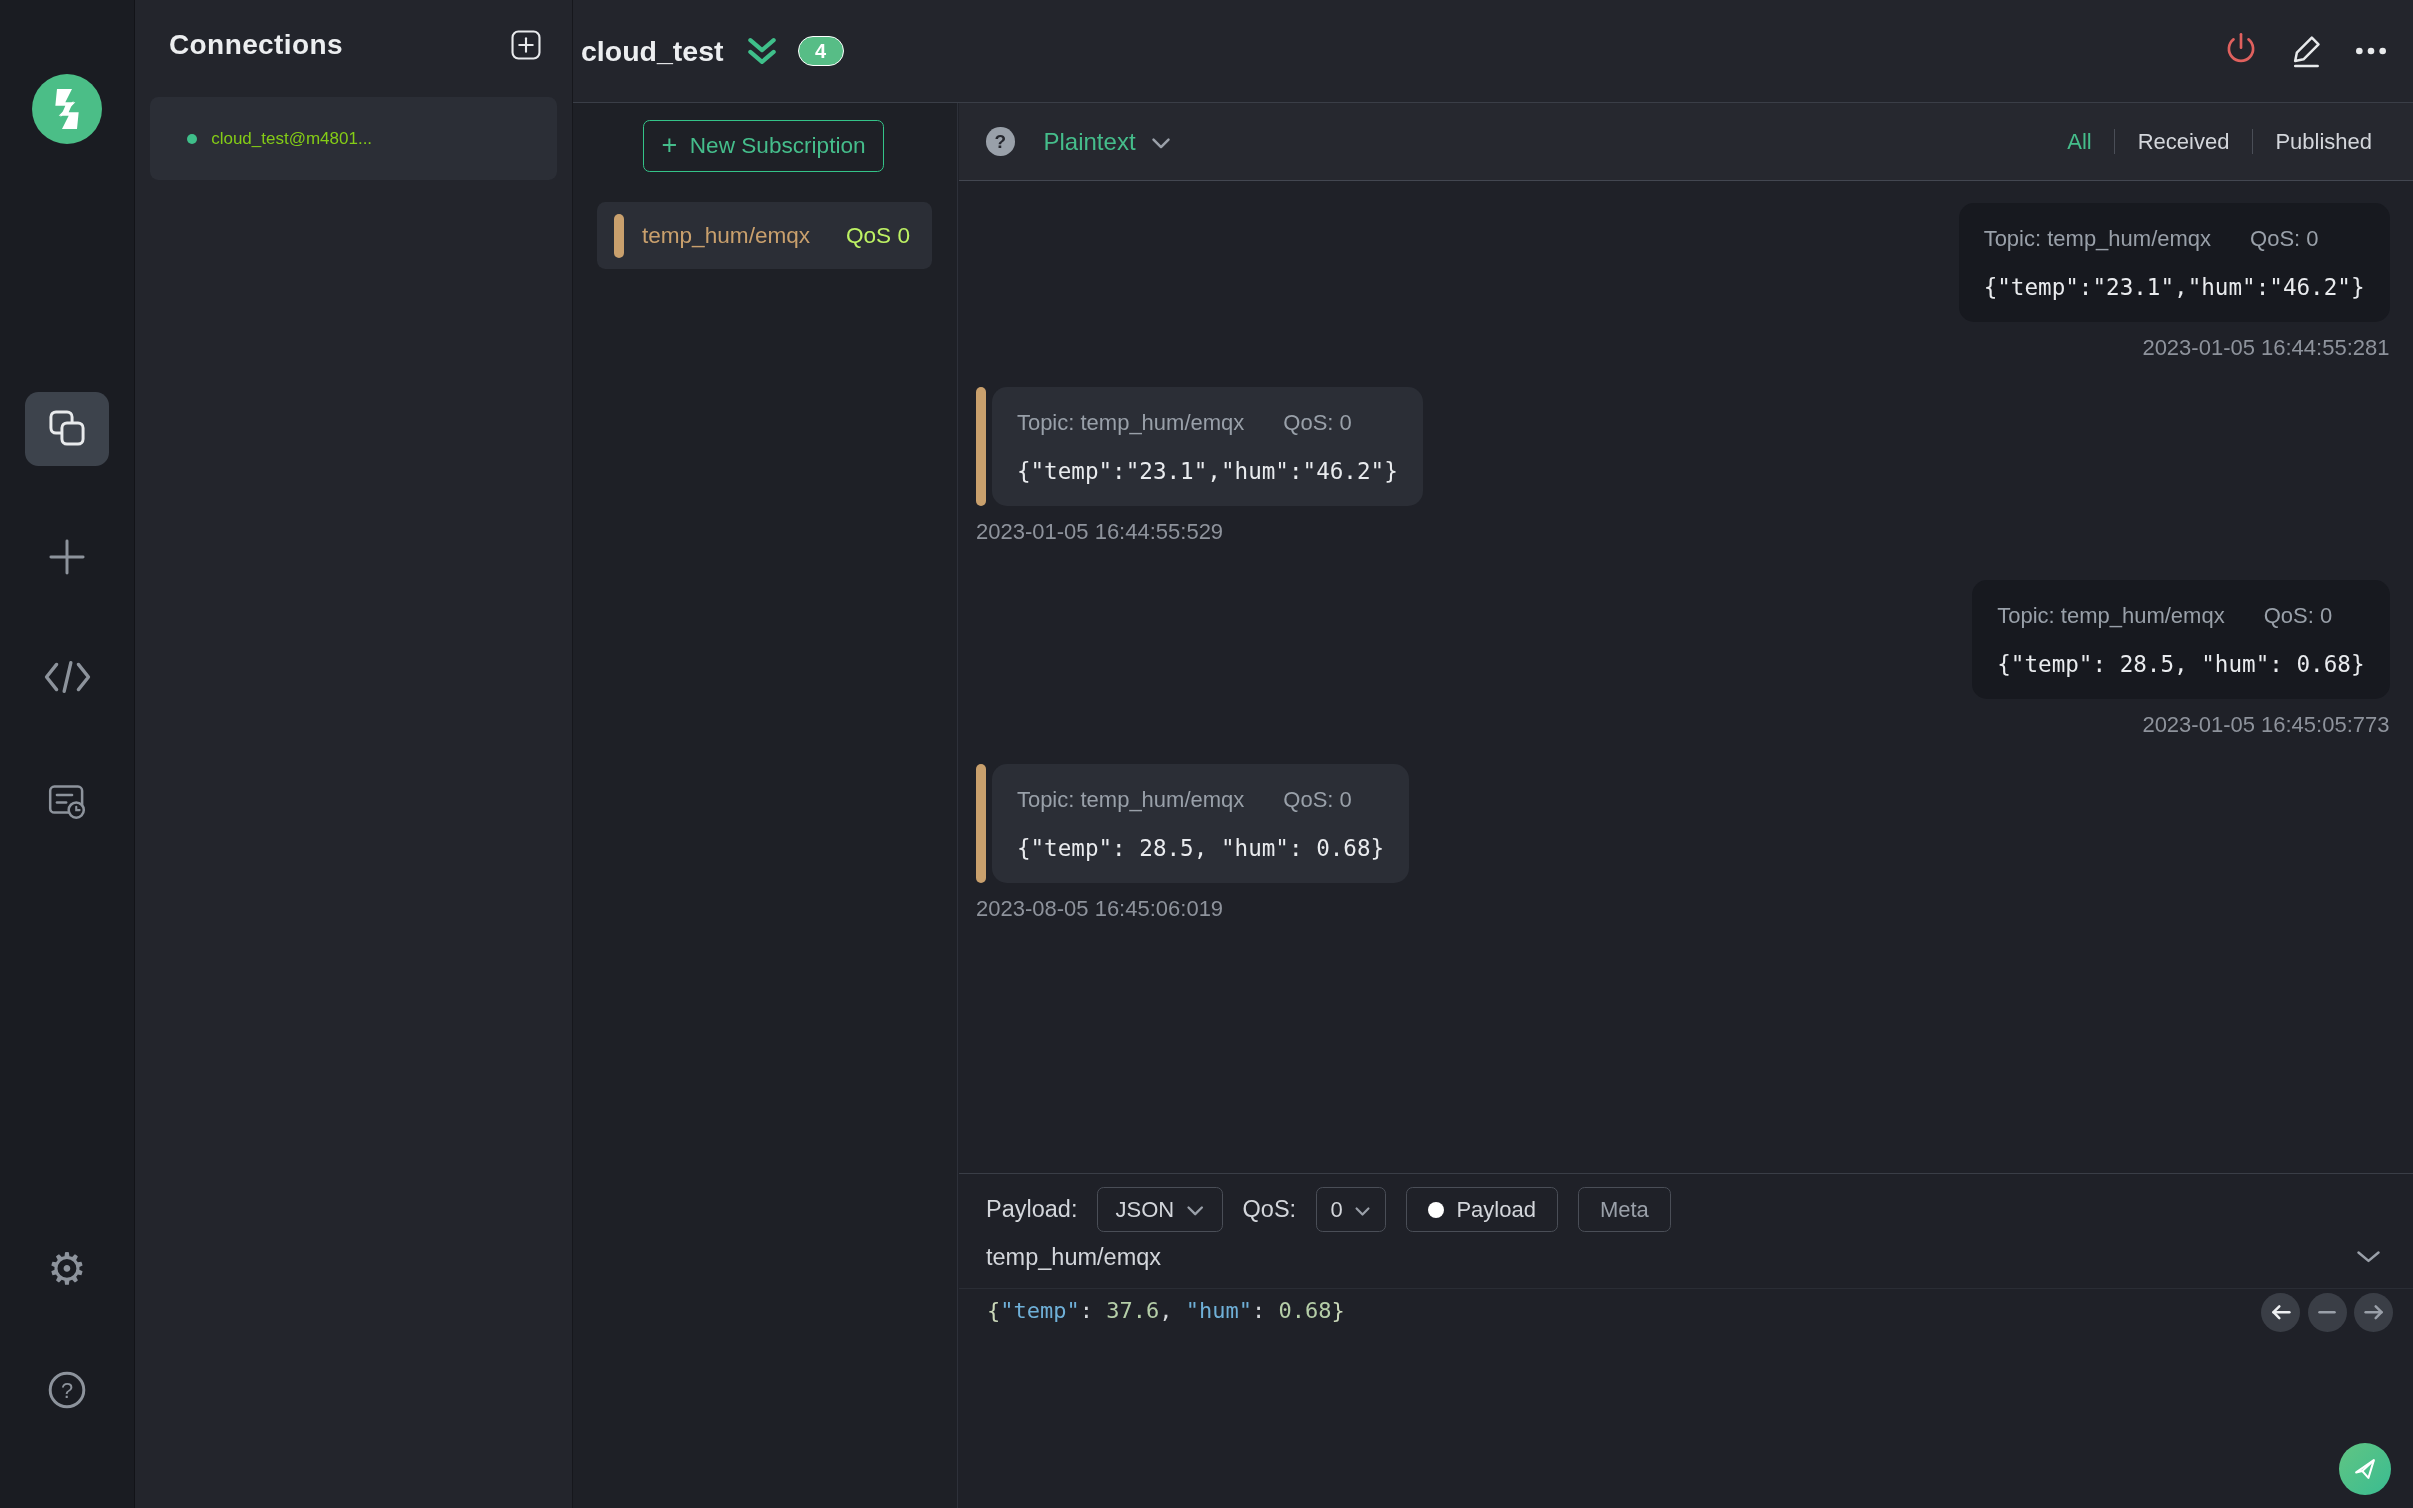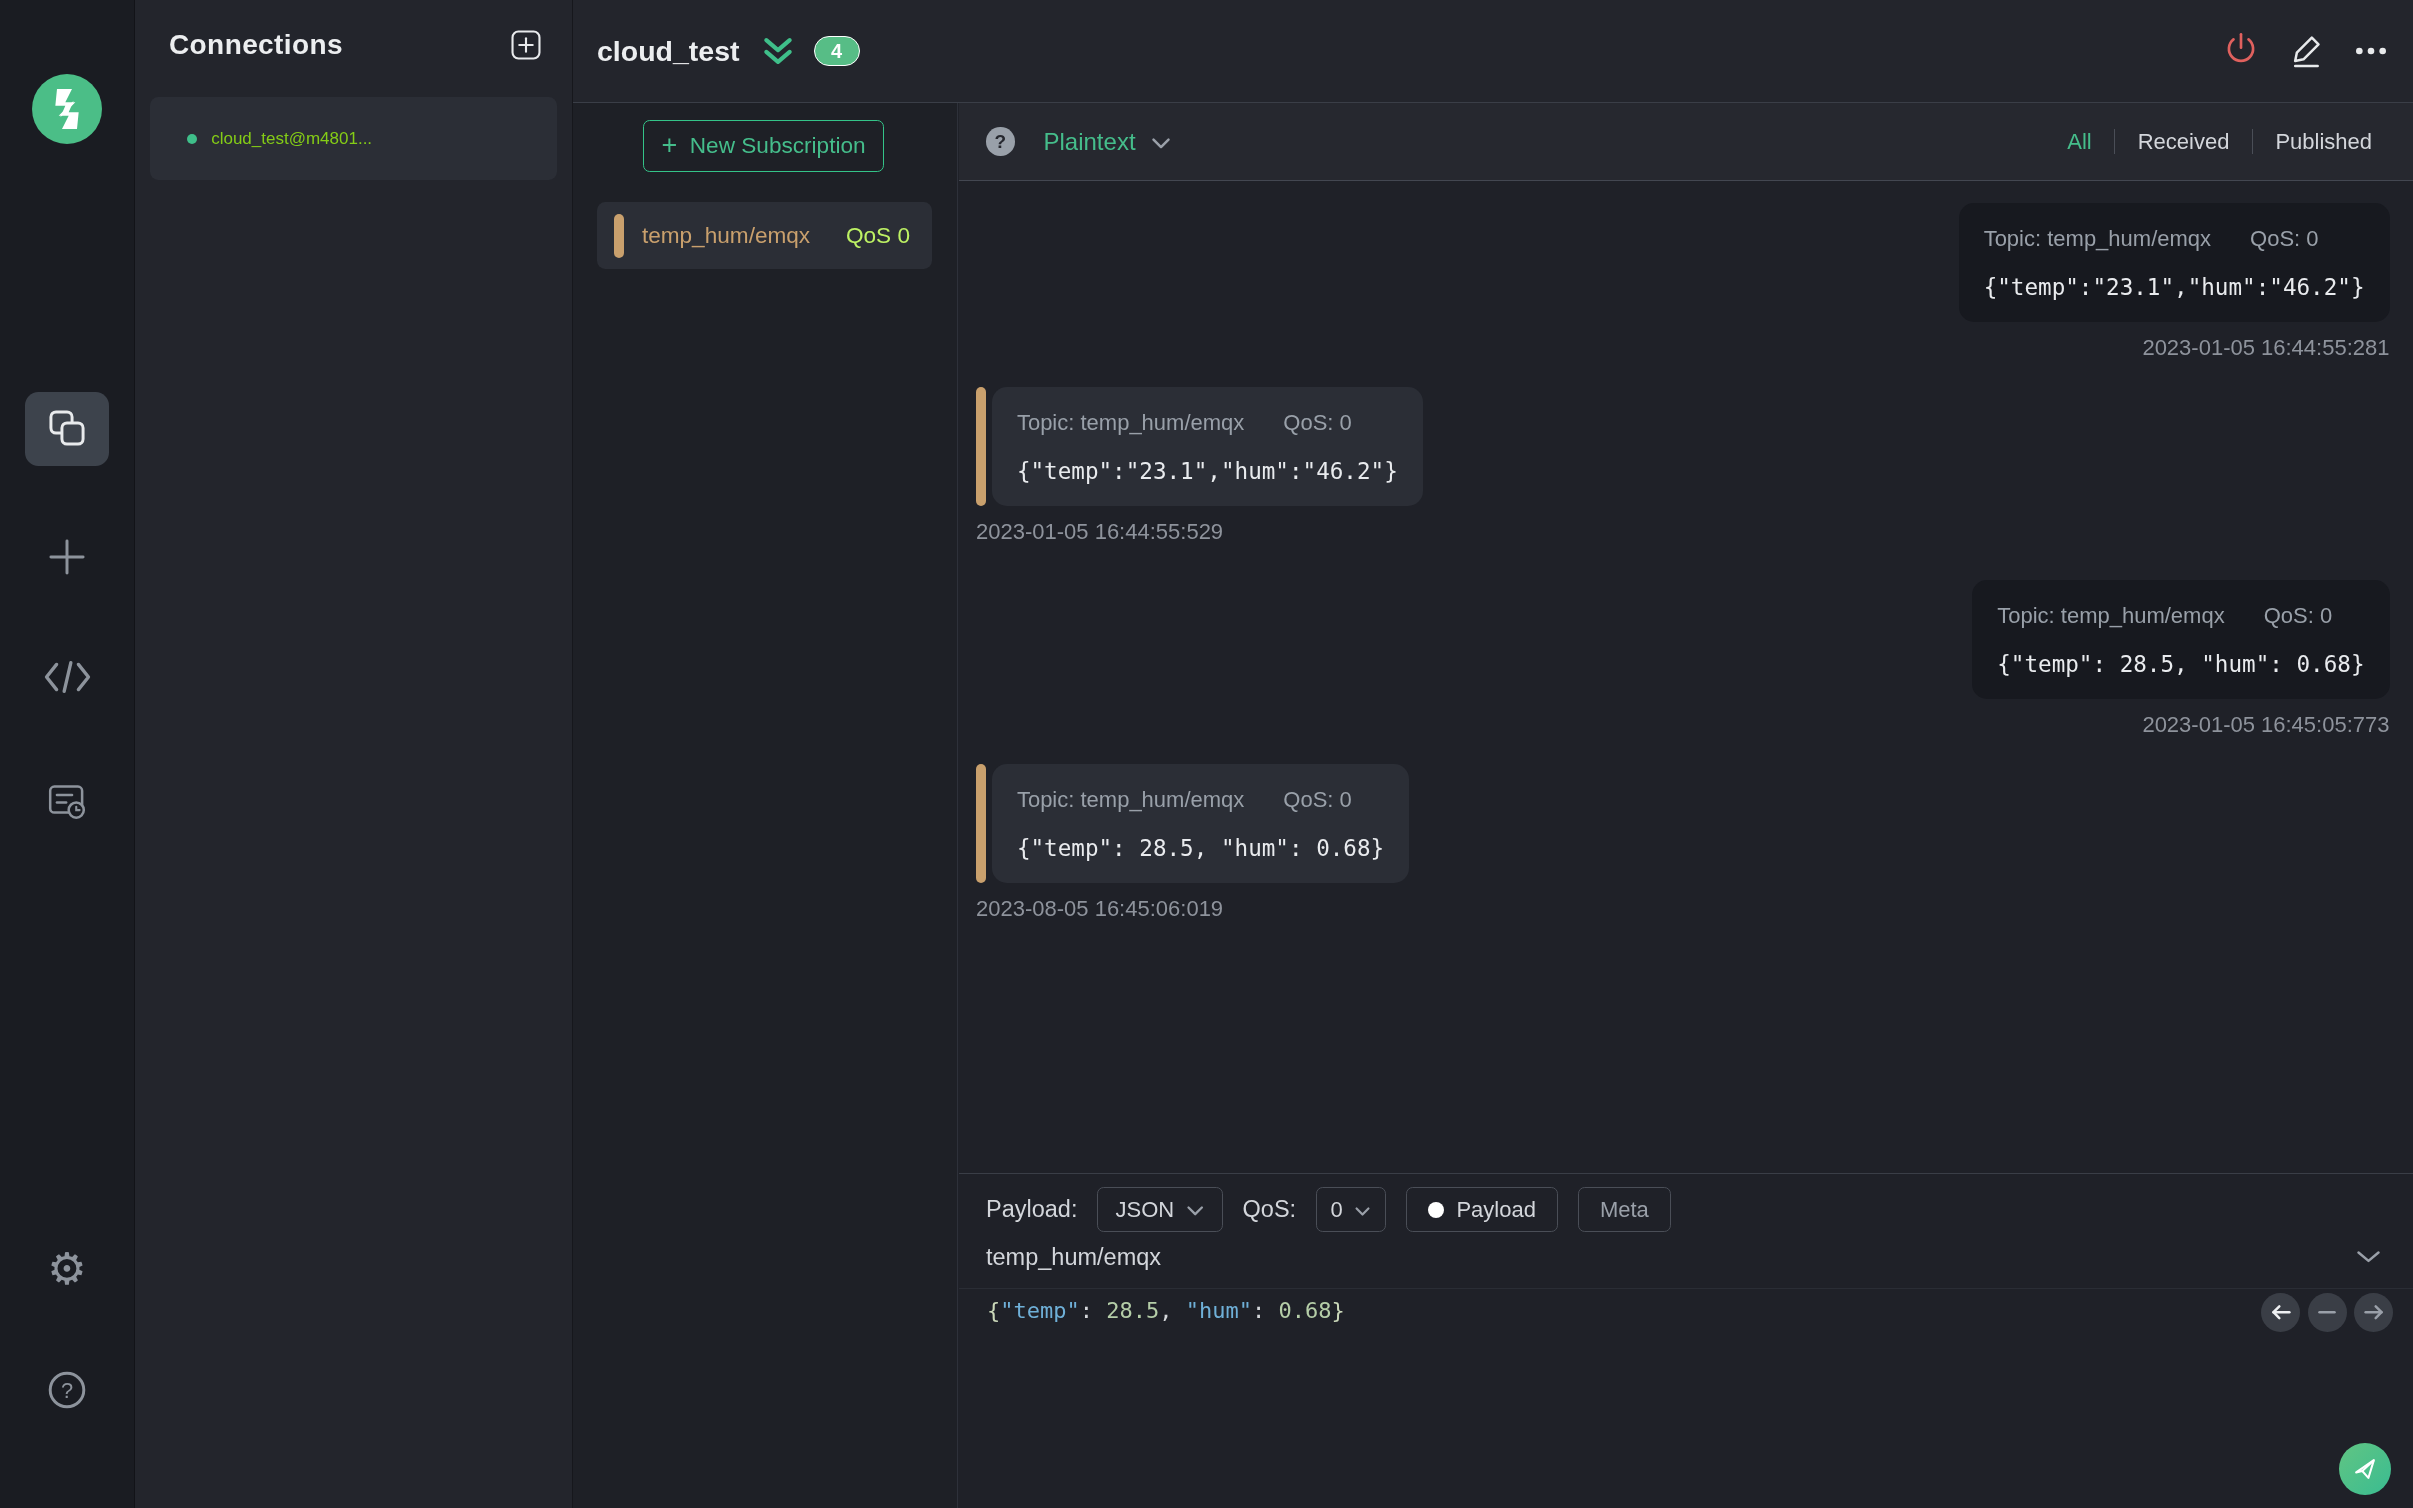--- a/index.html
+++ b/index.html
@@ -24,21 +24,21 @@
   .conn-title{margin:0;font-size:28px;font-weight:bold;color:#eceef0;letter-spacing:0.4px;}
   .conn-add{background:none;border:none;padding:0;line-height:0;}
   .conn-item{position:absolute;left:15px;right:15px;top:97px;height:83px;background:#2b2e36;
              border-radius:8.4px;display:flex;align-items:center;padding-left:37px;gap:14.2px;box-sizing:border-box;cursor:pointer;}
   .conn-dot{width:10px;height:10px;border-radius:50%;background:#3fbf8a;flex:0 0 auto;}
   .conn-name{color:#84cc16;font-size:17px;}
 
   
   .header{position:absolute;left:573px;top:0;right:0;height:102px;background:#23252c;
           border-bottom:0.8px solid #3a3e47;display:flex;align-items:center;}
-  .header-title{margin-left:24px;font-size:28.5px;font-weight:bold;color:#eceef0;}
+  .header-title{margin-left:8px;font-size:28.5px;font-weight:bold;color:#eceef0;}
   .dbl-chevron{margin-left:22px;line-height:0;background:none;border:none;padding:0;}
   .count-badge{margin-left:20px;min-width:22px;padding:2.5px 11px;border-radius:15px;background:#57bd86;
                border:1.7px solid #ffffff;color:#fff;font-size:20px;font-weight:bold;text-align:center;}
   .header-actions{margin-left:auto;margin-right:18.4px;display:flex;align-items:center;gap:18.4px;}
   .icon-btn{background:none;border:none;padding:3.4px;line-height:0;}
 
   
   .subcol{position:absolute;left:573px;top:103px;width:385px;bottom:0;background:#1e2026;
           border-right:0.8px solid #2e313a;box-sizing:border-box;}
   .new-sub{position:absolute;left:70px;top:17px;width:241px;height:52px;background:transparent;
@@ -348,21 +348,21 @@
         <span>
           <svg width="25" height="14.2" viewBox="0 0 30 17">
             <polyline points="3,3 15,13 27,3" fill="none" stroke="#9aa0a9" stroke-width="3" stroke-linecap="round" stroke-linejoin="round"></polyline>
           </svg>
         </span>
       </button>
     </div>
 
     <div class="editor-divider"></div>
 
-    <div class="editor-line"><span class="token-brace">{</span><span class="token-key">"temp"</span><span class="token-punct">: </span><span class="token-num">28.5</span><span class="token-punct">, </span><span class="token-key">"hum"</span><span class="token-punct">: </span><span class="token-num">0.68</span><span class="token-brace">}</span></div>
+    <div class="editor-line"><span class="token-brace">{</span><span class="token-key">"temp"</span><span class="token-punct">: </span><span class="token-num">37.6</span><span class="token-punct">, </span><span class="token-key">"hum"</span><span class="token-punct">: </span><span class="token-num">0.68</span><span class="token-brace">}</span></div>
 
     <div class="nav-circles">
       <button class="circle-btn">
         <span>
           <svg width="22" height="18.4" viewBox="0 0 26 22">
             <line x1="23" y1="11" x2="4" y2="11" stroke="#eef0f2" stroke-width="3" stroke-linecap="round"></line>
             <polyline points="11,4 4,11 11,18" fill="none" stroke="#eef0f2" stroke-width="3" stroke-linecap="round" stroke-linejoin="round"></polyline>
           </svg>
         </span>
       </button>

